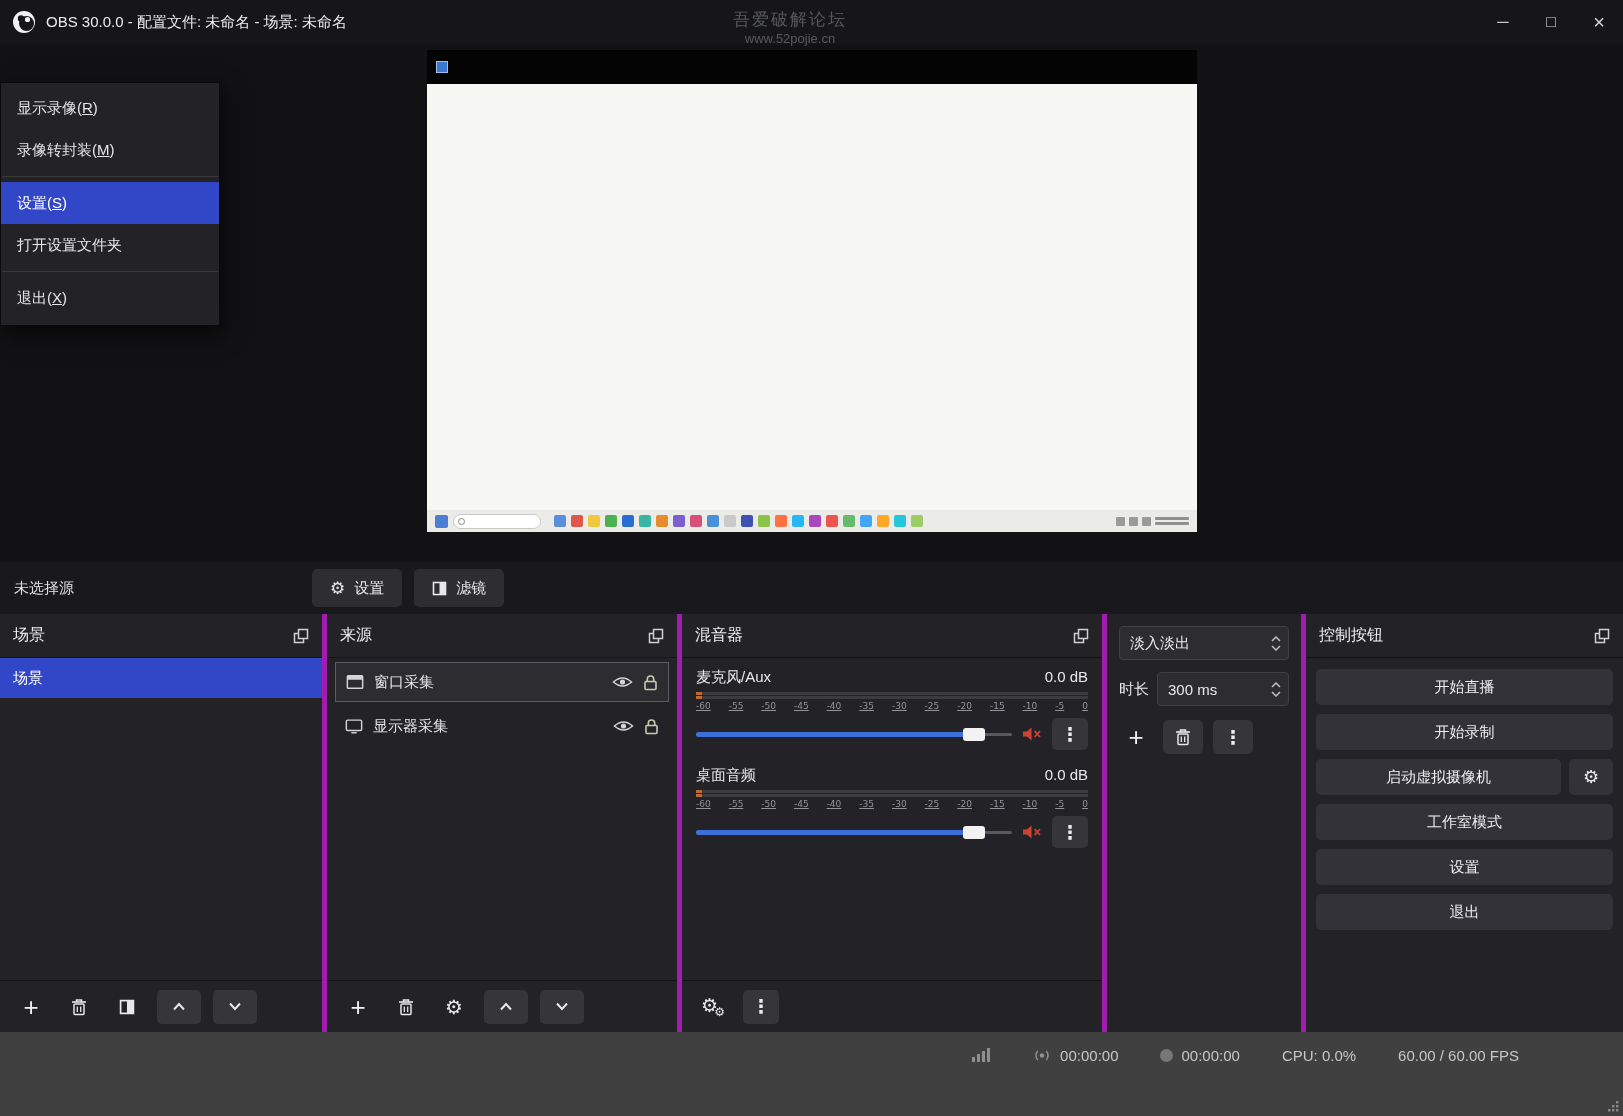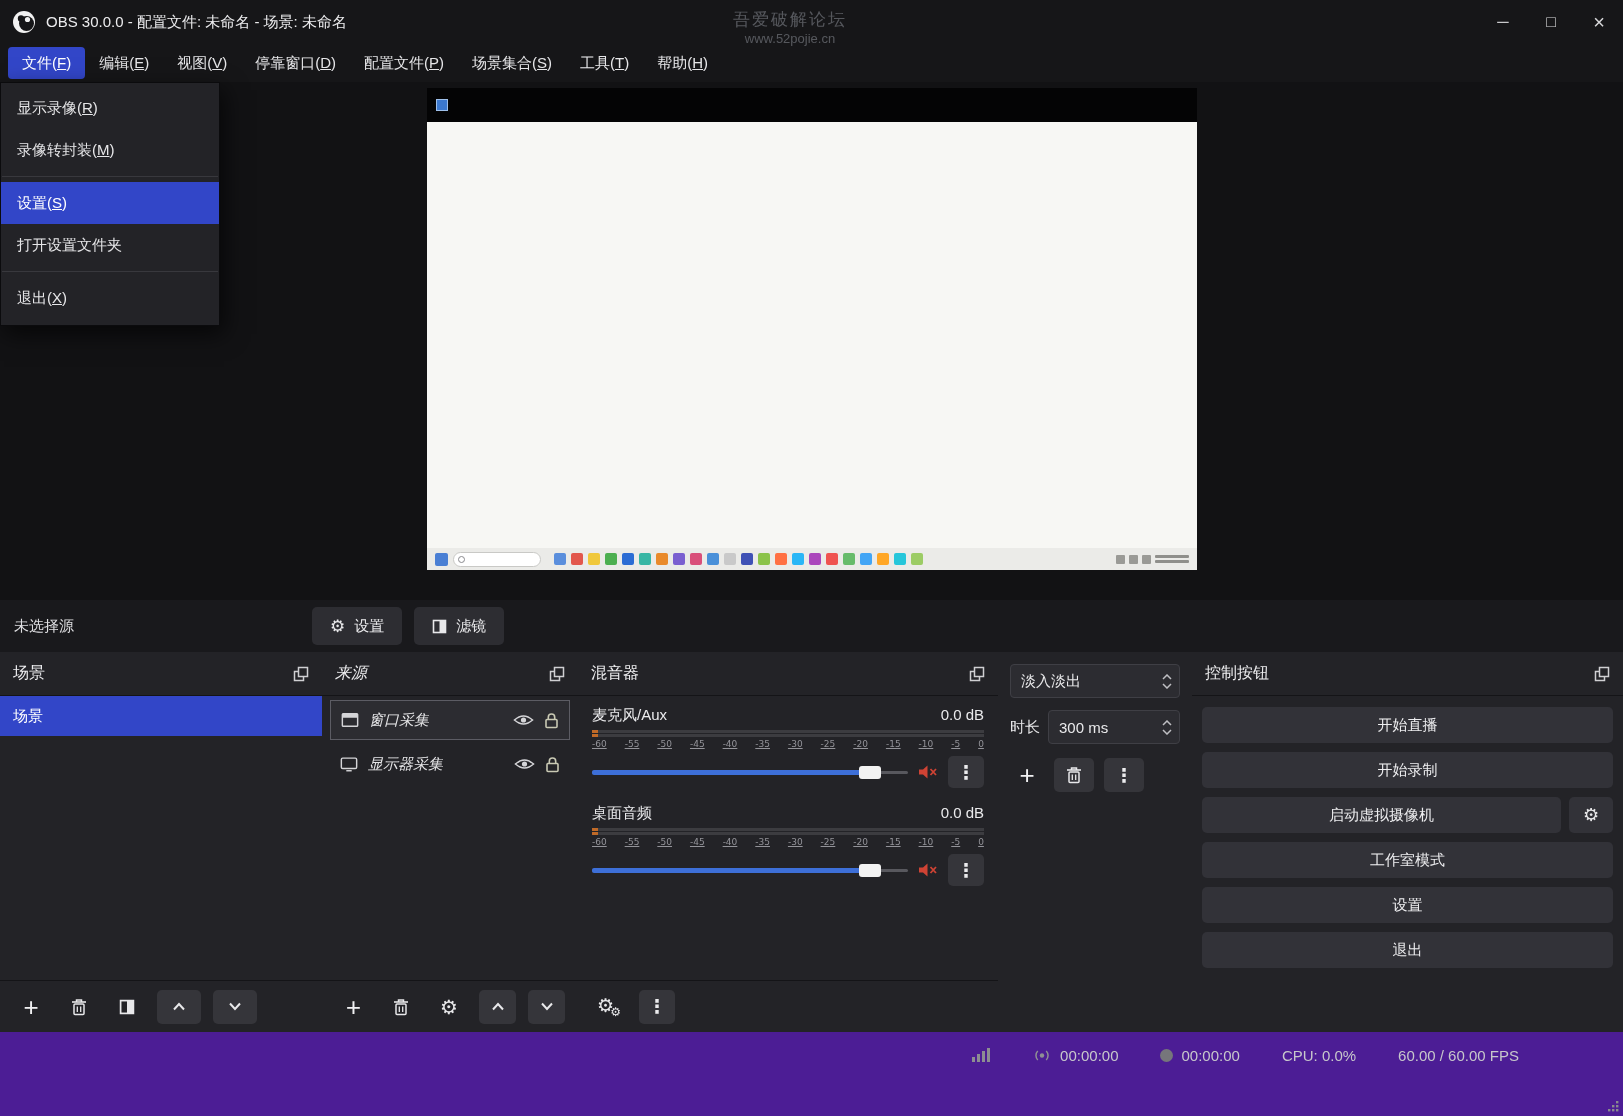--- a/index.html
+++ b/index.html
@@ -53,24 +53,24 @@
   .tb-clock i { display:block; height:3px; background:#8f8f8b; border-radius:1px; }
 
   
   .source-toolbar { flex:0 0 52px; background:#19191c; display:flex; align-items:center; padding:0 14px; }
   .no-source { font-size:15px; color:#dfdfe2; }
   .st-buttons { display:flex; gap:12px; margin-left:238px; }
   .tool-btn { height:38px; padding:0 18px; background:#2d2d32; border-radius:5px; display:flex; align-items:center; gap:9px; font-size:15px; color:#eaeaec; }
   .gear-glyph { font-size:17px; line-height:1; color:#e8e8ea; font-family:"DejaVu Sans",sans-serif; }
 
   
-  .docks-row { flex:1; display:flex; background:#fca5a5; min-height:0; }
+  .docks-row { flex:1; display:flex; gap:5px; background:#a21caf; min-height:0; }
   .dock { background:#232327; display:flex; flex-direction:column; min-width:0; }
   .dock.scenes { width:322px; }
-  .dock.sources { width:256px;font-style:italic; }
+  .dock.sources { width:350px; }
   .dock.mixer { width:420px; }
   .dock.transitions { width:194px; }
   .dock.controls { flex:1; }
   .dock-header { flex:0 0 44px; display:flex; align-items:center; justify-content:space-between; padding:0 13px; font-size:16px; color:#ededef; border-bottom:1px solid #141417; }
   .dock-body { flex:1; min-height:0; position:relative; display:flex; flex-direction:column; }
   .dock-toolbar { flex:0 0 52px; display:flex; align-items:center; gap:12px; padding:0 13px; border-top:1px solid #141417; }
   .icon-btn { min-width:36px; height:34px; display:flex; align-items:center; justify-content:center; border-radius:5px; color:#e8e8ea; }
   .icon-btn.boxed { background:#35353a; width:44px; }
   .plus-glyph { font-size:26px; font-weight:400; line-height:1; color:#f0f0f2; }
   .kebab { font-size:19px; font-weight:bold; line-height:1; font-family:"DejaVu Sans",sans-serif; color:#ececee; }
@@ -106,21 +106,21 @@
   .dur-row .spinbox { flex:1; }
   .trans-toolbar { margin-top:14px; display:flex; gap:10px; }
 
   
   .controls-body { padding:11px 10px; display:flex; flex-direction:column; gap:9px; }
   .ctrl-row { display:flex; gap:8px; }
   .ctrl-btn { flex:1; height:36px; background:#323238; border-radius:5px; display:flex; align-items:center; justify-content:center; font-size:15px; color:#ededef; }
   .ctrl-gear { flex:0 0 44px; height:36px; background:#323238; border-radius:5px; display:flex; align-items:center; justify-content:center; }
 
   
-  .statusbar { flex:0 0 84px; background:#4c1d95; position:relative; display:flex; align-items:flex-start; justify-content:flex-end; gap:42px; padding:15px 104px 0 0; font-size:15px; color:#c7c7cb; }
+  .statusbar { flex:0 0 84px; background:#404040; position:relative; display:flex; align-items:flex-start; justify-content:flex-end; gap:42px; padding:15px 104px 0 0; font-size:15px; color:#c7c7cb; }
   .sb-item { display:flex; align-items:center; gap:8px; }
   .rec-dot { width:13px; height:13px; border-radius:50%; background:#76767b; }
   .resize-grip { position:absolute; right:3px; bottom:3px; }
 </style>
 </head>
 <body>
 
 <div class="window">
 
   <div class="titlebar">
@@ -135,30 +135,20 @@
     <div class="win-btn">─</div>
     <div class="win-btn">□</div>
     <div class="win-btn close">×</div>
   </div>
 
   <div class="watermark">
     <div class="l1">吾爱破解论坛</div>
     <div class="l2">www.52pojie.cn</div>
   </div>
 
-  <div class="menubar">
-    <span class="menu-item active">文件(<u>F</u>)</span>
-    <span class="menu-item">编辑(<u>E</u>)</span>
-    <span class="menu-item">视图(<u>V</u>)</span>
-    <span class="menu-item">停靠窗口(<u>D</u>)</span>
-    <span class="menu-item">配置文件(<u>P</u>)</span>
-    <span class="menu-item">场景集合(<u>S</u>)</span>
-    <span class="menu-item">工具(<u>T</u>)</span>
-    <span class="menu-item">帮助(<u>H</u>)</span>
-  </div>
 
   <div class="file-menu">
     <div class="item">显示录像(<u>R</u>)</div>
     <div class="item">录像转封装(<u>M</u>)</div>
     <div class="sep"></div>
     <div class="item selected">设置(<u>S</u>)</div>
     <div class="item">打开设置文件夹</div>
     <div class="sep"></div>
     <div class="item">退出(<u>X</u>)</div>
   </div>

